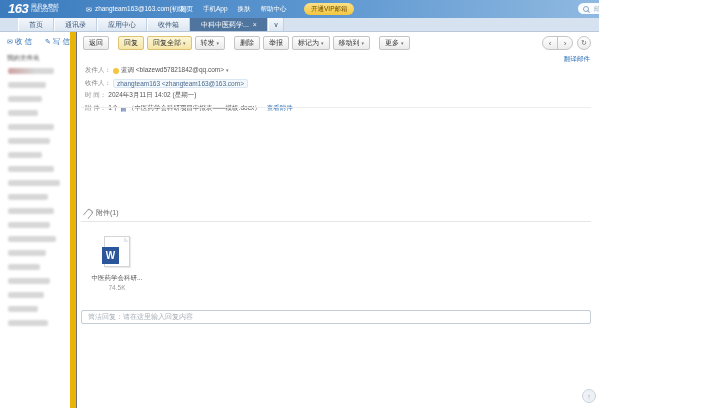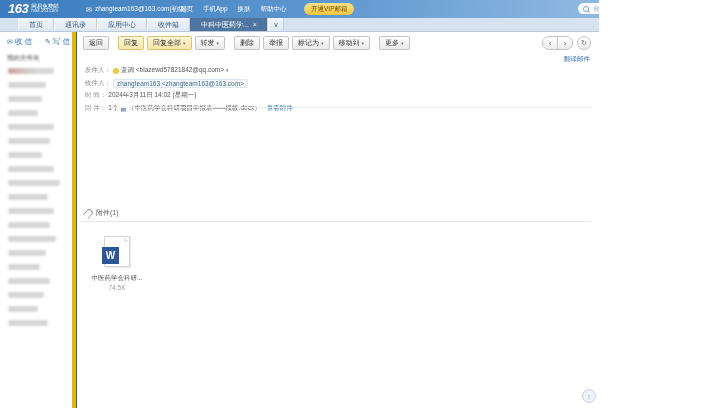--- a/index.html
+++ b/index.html
@@ -1,16 +1,16 @@
 <!DOCTYPE html>
 <html><head>
 <meta charset="utf-8">
 <style>
   html,body{margin:0;padding:0;background:#fff;}
-  .screen{position:relative;width:599px;height:408px;overflow:hidden;background:#0f766e;
+  .screen{position:relative;width:599px;height:408px;overflow:hidden;background:#737373;
           font-family:"Liberation Sans",sans-serif;-webkit-font-smoothing:antialiased;}
 
   
   .header{position:absolute;left:0;top:0;width:720px;height:18px;
           background:linear-gradient(95deg,#3c7cbe 0%,#5d97d0 45%,#a6c8e8 100%);color:#fff;}
   .logo{position:absolute;left:8px;top:1px;display:flex;align-items:center;gap:3px;}
   .logo-163{font-size:13px;font-weight:bold;font-style:italic;letter-spacing:-0.5px;}
   .logo-col{display:flex;flex-direction:column;line-height:1.1;}
   .logo-sub{font-size:5.5px;}
   .logo-tag{font-size:4.5px;opacity:.85;}
@@ -32,21 +32,21 @@
   
   .tabbar{position:absolute;left:0;top:18px;width:720px;height:14px;background:#d6e2ef;
           border-bottom:1px solid #b9c9db;display:flex;align-items:stretch;padding-left:18px;box-sizing:border-box;}
   .tab{display:flex;align-items:center;padding:0 10px;font-size:7px;color:#3c5878;
        background:linear-gradient(#f2f6fb,#dde7f2);border-right:1px solid #c2d1e1;border-left:1px solid #fbfdff;cursor:pointer;}
   .tab.active{background:#4f759e;color:#fff;gap:4px;border-left-color:#4f759e;}
   .tab-close{font-size:7px;opacity:.9;}
   .tab-dd{width:14px;justify-content:center;padding:0;color:#5a7countries79a;}
 
   
-  .sidebar{position:absolute;left:0;top:32px;width:76px;bottom:0;background:#fff;border-right:4px solid #eab308;box-sizing:border-box;}
+  .sidebar{position:absolute;left:0;top:32px;width:76px;bottom:0;background:#fff;border-right:6px solid #eab308;box-sizing:border-box;}
   .side-actions{position:absolute;top:5px;left:7px;display:flex;gap:13px;font-size:7.5px;color:#2e71b6;}
   .side-action{display:flex;gap:2px;align-items:center;cursor:pointer;}
   .glyph-blue{font-size:7px;}
   .folder-header{position:absolute;top:22px;left:7px;font-size:6.5px;color:#444;filter:blur(0.8px);}
   .redacted{position:absolute;left:8px;height:6px;border-radius:2px;background:#d7d7d7;filter:blur(1px);}
   .redacted.tint{background:linear-gradient(90deg,#cfa3a3,#d7d7d7 60%);}
 
   
   .content{position:absolute;left:77px;top:32px;right:0;bottom:0;background:#fff;}
   .toolbar{position:absolute;left:6px;top:4px;display:flex;align-items:center;}
@@ -265,17 +265,20 @@
     <div class="attach-hr"></div>
 
     <div class="file-card">
       <span class="doc-icon">
         <span class="doc-badge">W</span>
       </span>
       <div class="file-name">中医药学会科研...</div>
       <div class="file-size">74.5K</div>
     </div>
 
+    <div class="quick-reply">
+      <input placeholder="简洁回复：请在这里输入回复内容" style="">
+    </div>
 
     <div class="back-top">↑</div>
   </div>
 
 </div>
 
 </body></html>

